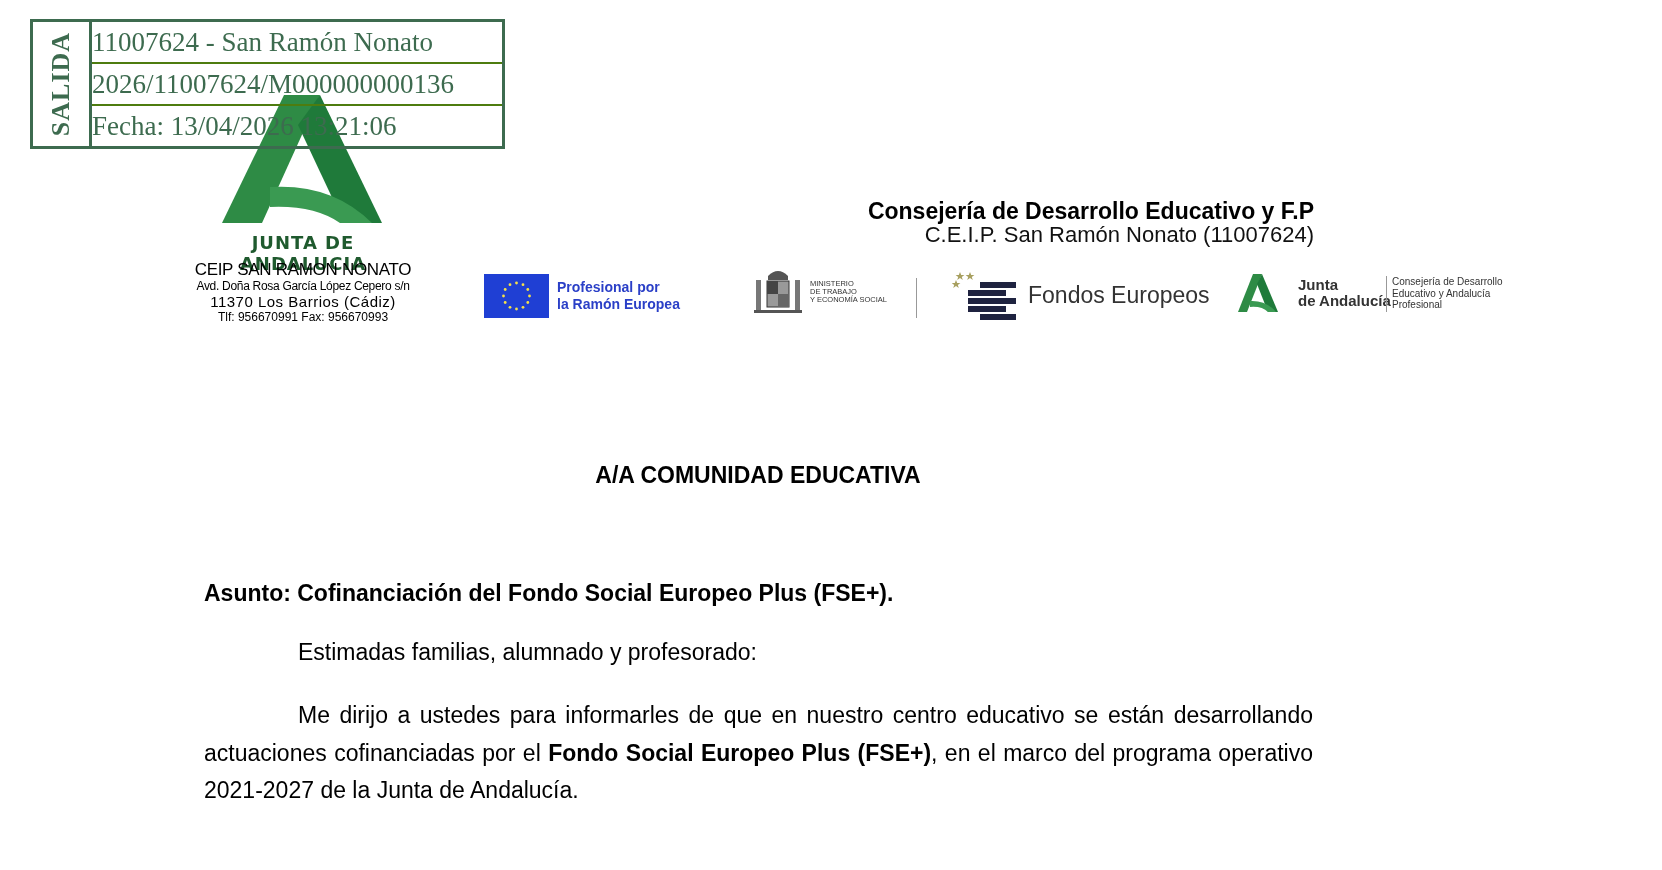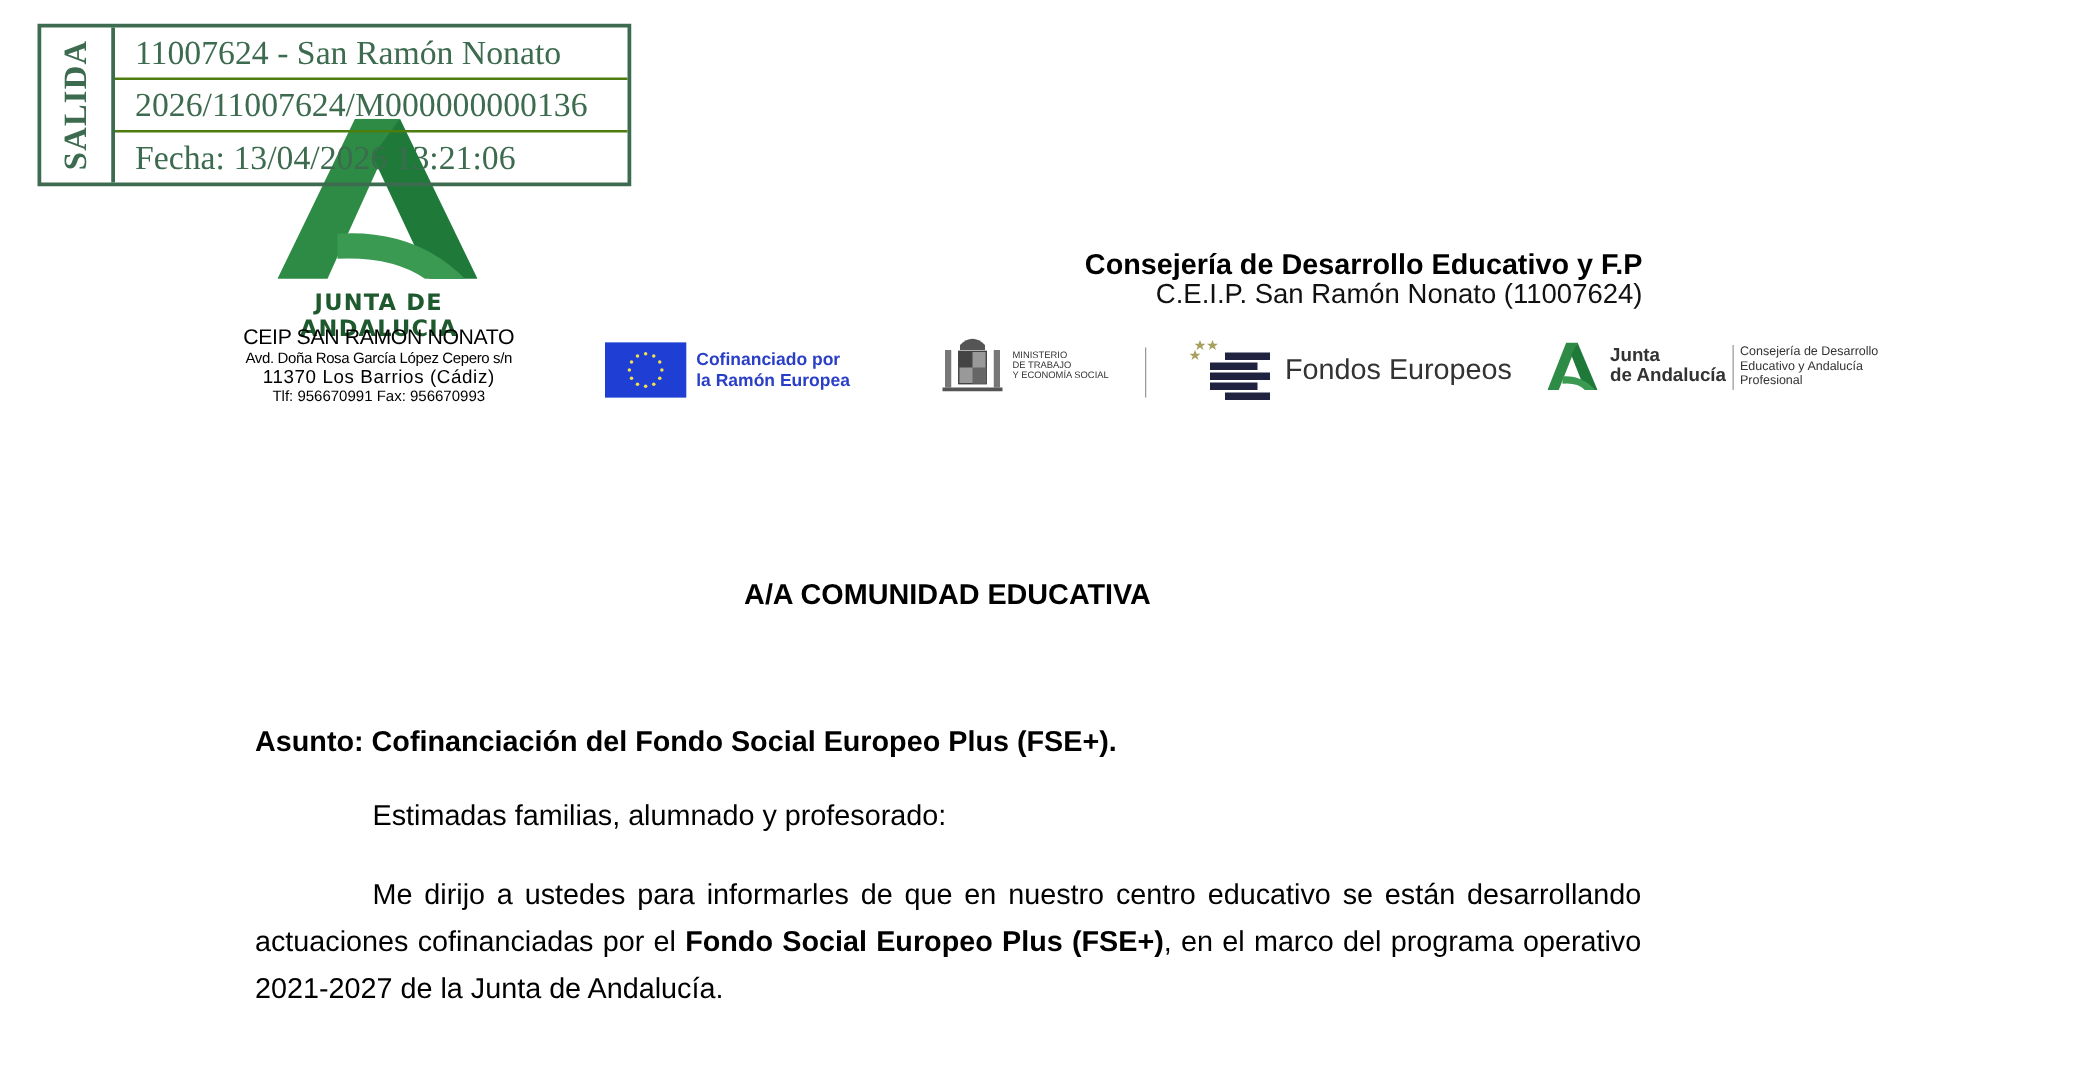--- a/index.html
+++ b/index.html
@@ -3,21 +3,21 @@
 <meta charset="utf-8">
 <style>
   html, body { margin:0; padding:0; background:#ffffff; }
   body { width:1662px; height:870px; position:relative; overflow:hidden; font-family:"Liberation Sans", sans-serif; color:#000; }
 
   
   .stamp { position:absolute; left:30px; top:19px; width:475px; height:130px; border:3px solid #3d6b4f; box-sizing:border-box; display:flex; z-index:3; }
   .stamp-side { width:56px; border-right:3px solid #3d6b4f; display:flex; align-items:center; justify-content:center; }
   .stamp-side span { transform:rotate(-90deg); font-family:"Liberation Serif", serif; font-size:26px; font-weight:bold; color:#3d6b4f; letter-spacing:1px; white-space:nowrap; }
   .stamp-rows { flex:1; display:flex; flex-direction:column; }
-  .stamp-row { flex:1; font-family:"Liberation Serif", serif; font-size:27px; color:#3d6b4f; padding-left:16px; display:flex; align-items:center; white-space:nowrap; overflow:hidden; }
+  .stamp-row { flex:1; font-family:"Liberation Serif", serif; font-size:27px; color:#3d6b4f; padding-left:0; display:flex; align-items:center; white-space:nowrap; overflow:hidden; }
   .stamp-row + .stamp-row { border-top:2px solid #4d7c0f; }
 
   
   .junta-a { position:absolute; left:222px; top:95px; width:160px; height:130px; z-index:1; }
   .junta-name { position:absolute; left:198px; top:232px; width:210px; text-align:center; font-family:"DejaVu Sans", sans-serif; font-weight:bold; font-size:18px; color:#1f5a2e; letter-spacing:1px; }
   .school-block { position:absolute; left:190px; top:260px; width:226px; text-align:center; line-height:1.15; }
   .school-name { font-size:17px; letter-spacing:-0.3px; }
   .school-addr { font-size:12px; letter-spacing:-0.3px; }
   .school-city { font-size:15px; letter-spacing:0.5px; }
   .school-tel { font-size:12px; }
@@ -32,21 +32,21 @@
   .eu-text { margin-left:8px; font-size:14px; font-weight:bold; color:#2a3fc7; line-height:1.25; }
 
   .ministerio { position:absolute; left:752px; top:266px; display:flex; align-items:center; }
   .ministerio-text { margin-left:6px; font-size:7.5px; line-height:1.1; color:#333; text-transform:uppercase; }
   .sep { position:absolute; width:1px; background:#999; }
 
   .fondos { position:absolute; left:952px; top:270px; display:flex; align-items:center; }
   .fondos-text { margin-left:10px; font-size:23px; color:#333;text-align:center; }
 
   .junta-small { position:absolute; left:1238px; top:274px; display:flex; align-items:center; }
-  .junta-small-text { margin-left:10px; font-size:15px; font-weight:bold; color:#333; line-height:1.05; }
+  .junta-small-text { margin-left:20px; font-size:15px; font-weight:bold; color:#333; line-height:1.05; }
   .consej-small { position:absolute; left:1392px; top:276px; font-size:10px; color:#333; line-height:1.15; }
 
   
   .aa { position:absolute; left:0; width:1516px; top:462px; text-align:center; font-size:23px; font-weight:bold; }
   .asunto { position:absolute; left:204px; top:580px; font-size:23px; font-weight:bold; white-space:nowrap; }
   .greet { position:absolute; left:298px; top:639px; font-size:23px; white-space:nowrap; }
   .para { position:absolute; left:204px; top:697px; width:1109px; font-size:23px; line-height:37.5px; text-align:justify; text-indent:94px; }
 </style>
 </head>
 <body>
@@ -90,21 +90,21 @@
         <circle cx="39" cy="33.3" r="1.4"></circle>
       <circle cx="32.5" cy="35" r="1.4"></circle>
         <circle cx="26" cy="33.3" r="1.4"></circle>
         <circle cx="21.2" cy="28.5" r="1.4"></circle>
       <circle cx="19.5" cy="22" r="1.4"></circle>
         <circle cx="21.2" cy="15.5" r="1.4"></circle>
         <circle cx="26" cy="10.7" r="1.4"></circle>
     </g>
   </svg>
   <div class="eu-text">
-    <div>Cofinanciado por</div>
+    <div>Profesional por</div>
     <div>la Ramón Europea</div>
   </div>
 </div>
 
 <div class="ministerio">
   <svg width="52" height="52" viewBox="0 0 52 52">
     <rect x="4" y="14" width="5" height="30" fill="#777"></rect>
     <rect x="43" y="14" width="5" height="30" fill="#777"></rect>
     <path d="M16,10 Q26,0 36,10 L36,14 L16,14 Z" fill="#555"></path>
     <rect x="15" y="15" width="22" height="26" fill="#999" stroke="#333" stroke-width="1"></rect>

